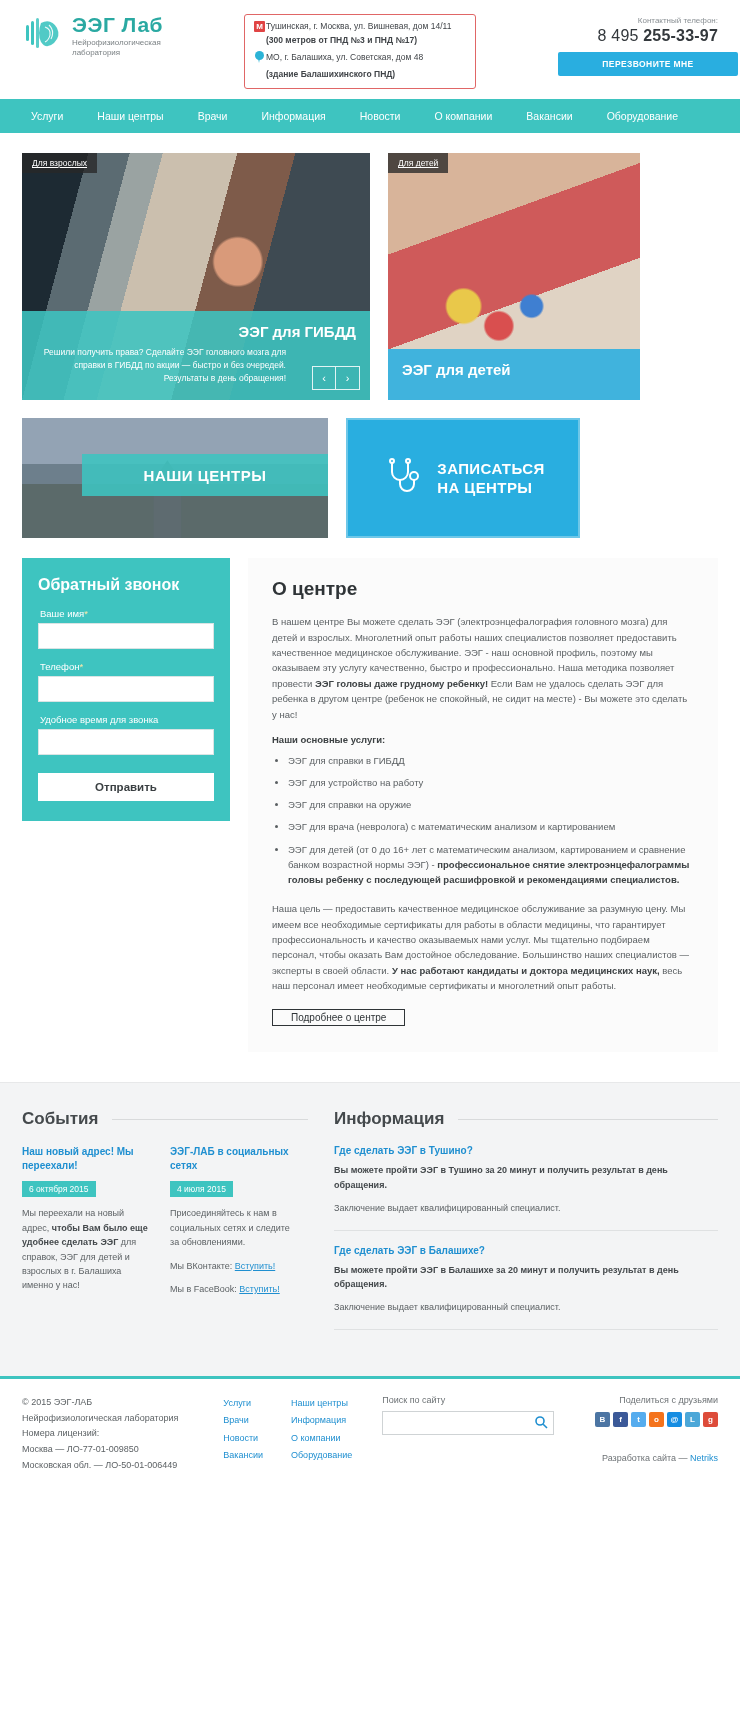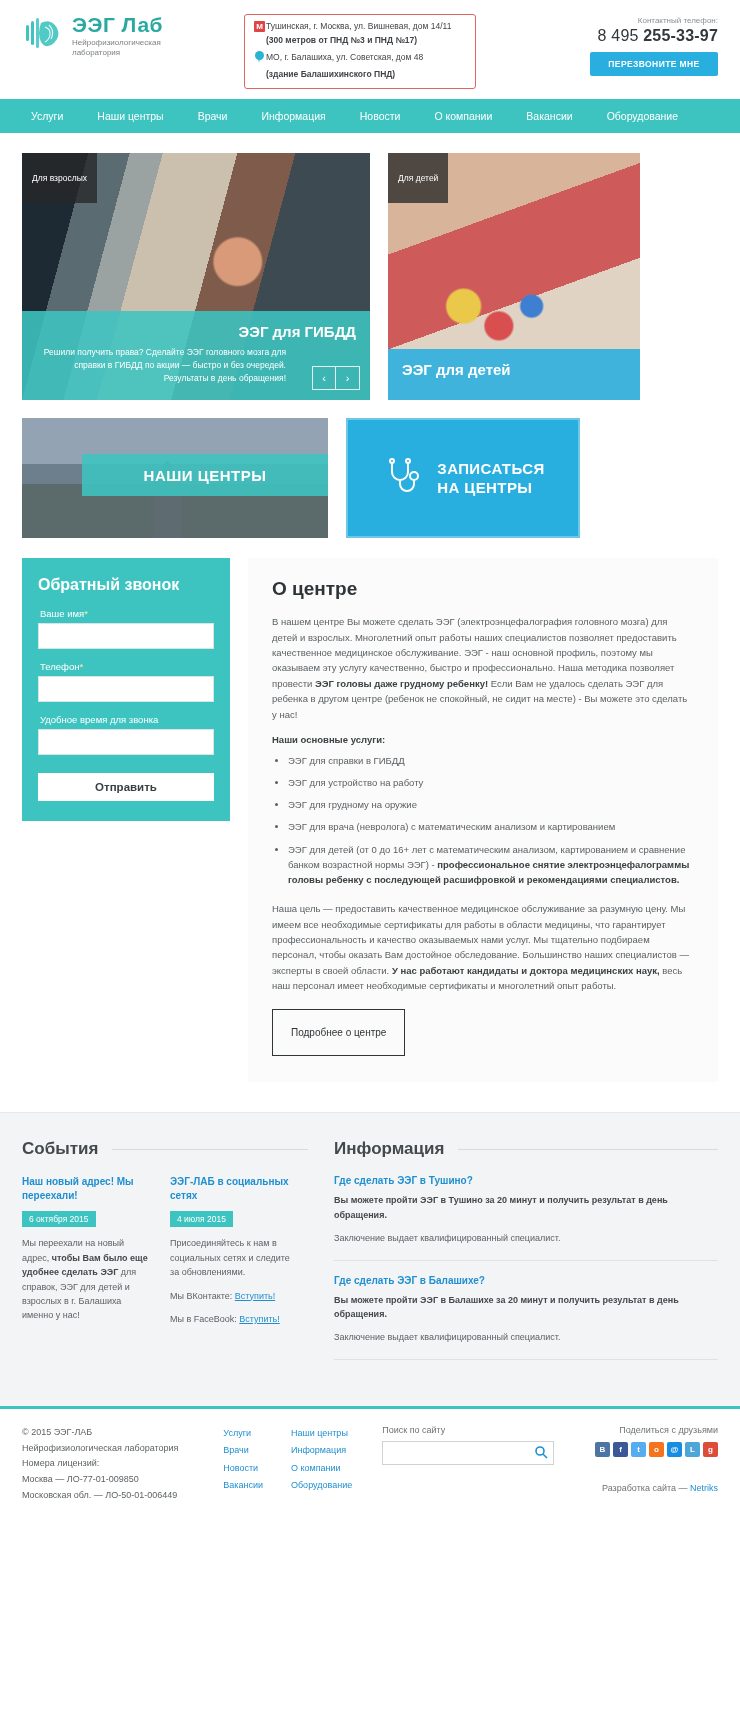--- a/index.html
+++ b/index.html
@@ -59,21 +59,21 @@
     content:""; position:absolute; left:3px; top:7px; width:0;height:0;
     border-left:1.5px solid transparent;border-right:1.5px solid transparent;
     border-top:5px solid #2bb3d6;
   }
   .addr-bold { font-weight: bold; }
   .contact-block { margin-left: auto; text-align: right; width: 160px; padding-top: 2px;}
   .contact-label { font-size: 8px; color: #8a9094; margin-bottom: 2px; }
   .contact-phone { font-size: 16px; color: #33383c; letter-spacing: .2px;}
   .contact-phone b { font-weight: bold; }
   .callback-btn {
-    margin-top: 7px; width: 128px; display: block; margin-left: auto;
+    margin-top: 7px; width: 180px; display: block; margin-left: auto;
     background: #29aee0; color: #fff; border: none; cursor: pointer;
     font-size: 8.5px; font-weight: bold; letter-spacing: .4px;
     padding: 7px 4px; border-radius: 2px; font-family: "Liberation Sans", sans-serif;
   }
 
   
   .nav {
     background: #3ec4c0;
     display: flex;
     align-items: center;
@@ -88,21 +88,21 @@
   
   .hero {
     display: flex; gap: 18px; padding: 20px 22px 0 22px;
   }
   .hero-card { position: relative; overflow: hidden; }
   .hero-left { width: 348px; height: 247px; }
   .hero-right { width: 252px; height: 247px; }
   .tag {
     position: absolute; top: 0; left: 0; z-index: 3;
     background: rgba(40,40,40,.78); color: #fff;
-    font-size: 8.5px; padding: 20px 10px;
+    font-size: 8.5px; padding: 5px 10px; text-decoration: underline;
   }
   .photo { position: absolute; inset: 0; }
   .photo-car {
     background:
       radial-gradient(circle at 62% 44%, #d99a7a 0 9%, rgba(217,154,122,0) 10%),
       linear-gradient(105deg, #1d2a33 0 16%, #5b6b72 16% 26%, #9aa3a2 26% 34%, #cbbfae 34% 52%, #7e5b4a 52% 66%, #3e4a52 66% 100%);
     background-color:#7b6352;
   }
   .photo-kid {
     background:
@@ -176,21 +176,21 @@
   .about {
     flex: 1; background: #fbfbfb; padding: 20px 24px 26px 24px;
   }
   .about h2 { font-size: 19px; color: #2f3437; font-weight: bold; margin-bottom: 14px; }
   .about p { font-size: 9.5px; line-height: 1.62; margin-bottom: 12px; color: #5a5f62; }
   .about b { color: #3d4244; }
   .about .lead-label { font-weight: bold; font-size: 9.5px; color: #3d4244; margin-bottom: 8px; }
   .about ul { margin: 0 0 14px 16px; }
   .about li { font-size: 9.5px; line-height: 1.6; margin-bottom: 7px; color: #5a5f62; }
   .more-btn {
-    display: inline-block; border: 1px solid #2f3437; padding: 17px 18px;
+    display: inline-block; border: 1px solid #2f3437; padding: 2px 18px;
     font-size: 10px; color: #2f3437; text-decoration: none; margin-top: 4px;
   }
 
   
   .bottom {
     background: #f3f4f5; padding: 26px 22px 32px 22px; display: flex; gap: 26px;
     border-top: 1px solid #e7e8e9;
   }
   .col-events { width: 286px; }
   .col-info { flex: 1; }
@@ -375,21 +375,21 @@
 
     <div class="about">
       <h2>О центре</h2>
       <p>
         <span>В нашем центре Вы можете сделать ЭЭГ (электроэнцефалография головного мозга) для детей и взрослых. Многолетний опыт работы наших специалистов позволяет предоставить качественное медицинское обслуживание. ЭЭГ - наш основной профиль, поэтому мы оказываем эту услугу качественно, быстро и профессионально. Наша методика позволяет провести </span><b>ЭЭГ головы даже грудному ребенку!</b><span> Если Вам не удалось сделать ЭЭГ для ребенка в другом центре (ребенок не спокойный, не сидит на месте) - Вы можете это сделать у нас!</span>
       </p>
       <div class="lead-label">Наши основные услуги:</div>
       <ul>
         <li><span>ЭЭГ для справки в ГИБДД</span></li>
         <li><span>ЭЭГ для устройство на работу</span></li>
-        <li><span>ЭЭГ для грудному на оружие</span></li>
+        <li><span>ЭЭГ для справки на оружие</span></li>
         <li><span>ЭЭГ для врача (невролога) с математическим анализом и картированием</span></li>
         <li><span>ЭЭГ для детей (от 0 до 16+ лет с математическим анализом, картированием и сравнение банком возрастной нормы ЭЭГ) - </span><b>профессиональное снятие электроэнцефалограммы головы ребенку с последующей расшифровкой и рекомендациями специалистов.</b></li>
       </ul>
       <p>
         <span>Наша цель — предоставить качественное медицинское обслуживание за разумную цену. Мы имеем все необходимые сертификаты для работы в области медицины, что гарантирует профессиональность и качество оказываемых нами услуг. Мы тщательно подбираем персонал, чтобы оказать Вам достойное обследование. Большинство наших специалистов — эксперты в своей области. </span><b>У нас работают кандидаты и доктора медицинских наук,</b><span> весь наш персонал имеет необходимые сертификаты и многолетний опыт работы.</span>
       </p>
       <a class="more-btn" href="#">Подробнее о центре</a>
     </div>
   </div>
 

